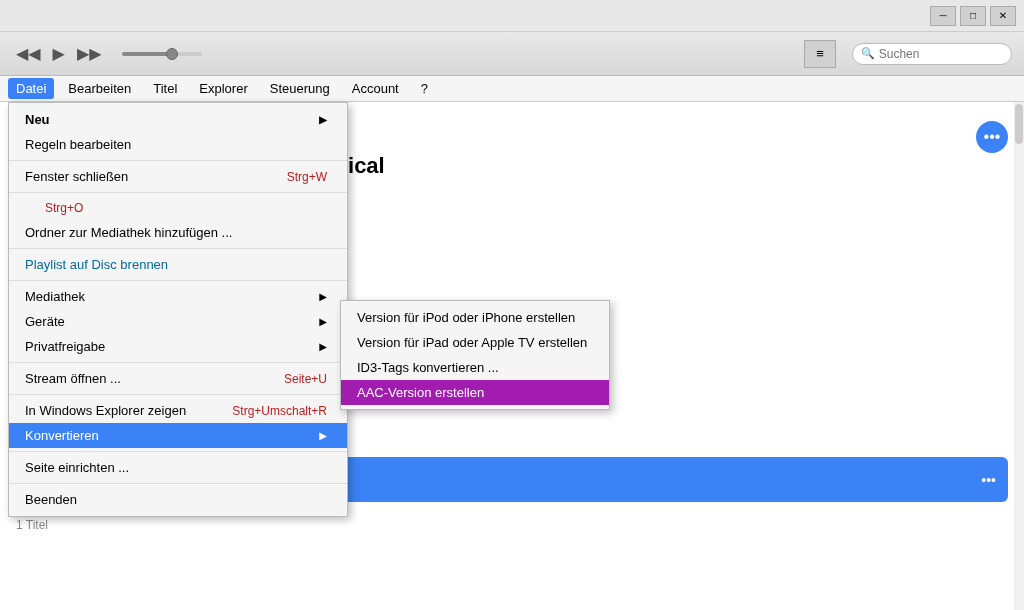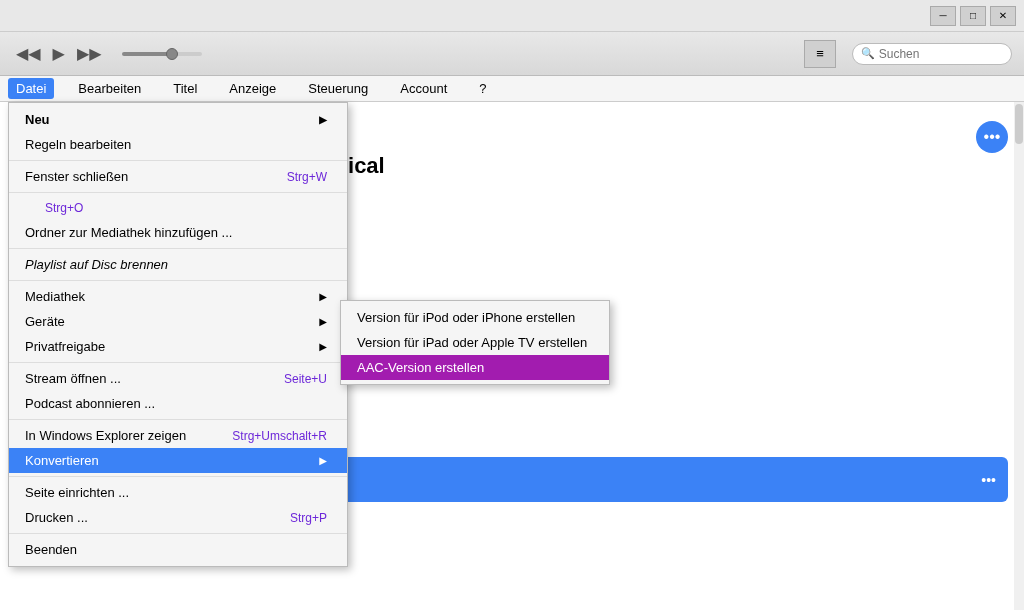--- a/index.html
+++ b/index.html
@@ -120,21 +120,21 @@
     }
 
     
     .menu-bar {
       height: 26px;
       background: #f5f5f5;
       border-bottom: 1px solid #ccc;
       display: flex;
       align-items: center;
       padding: 0 8px;
-      gap: 16px;
+      gap: 6px;
     }
     .menu-item {
       padding: 3px 8px;
       cursor: pointer;
       border-radius: 3px;
       font-size: 13px;
     }
     .menu-item.active {
       background: #3b82f6;
       color: white;
@@ -166,31 +166,30 @@
       align-items: center;
       justify-content: space-between;
       font-size: 13px;
       position: relative;
     }
     .dropdown-item:hover, .dropdown-item.active {
       background: #3b82f6;
       color: white;
     }
     .dropdown-item.disabled {
-      color: #000000;
+      color: #0369a1;
       cursor: default;
-      font-style: italic;
     }
     .dropdown-separator {
       height: 1px;
       background: #ddd;
       margin: 3px 0;
     }
     .dropdown-shortcut {
-      color: #6d28d9;
+      color: #b91c1c;
       font-size: 12px;
       margin-left: 20px;
     }
     .dropdown-arrow {
       font-size: 10px;
     }
     .bold-item {
       font-weight: bold;
     }
 
@@ -390,21 +389,21 @@
   <div class="search-box">
     <span class="search-icon-svg">🔍</span>
     <input type="text" placeholder="Suchen" style="">
   </div>
 </div>
 
 <div class="menu-bar">
   <div class="menu-item active">Datei</div>
   <div class="menu-item">Bearbeiten</div>
   <div class="menu-item">Titel</div>
-  <div class="menu-item">Anzeige</div>
+  <div class="menu-item">Explorer</div>
   <div class="menu-item">Steuerung</div>
   <div class="menu-item">Account</div>
   <div class="menu-item">?</div>
 </div>
 
 <div class="main-container">
 
   <div class="dropdown-menu">
 
     <div class="dropdown-item bold-item">
@@ -456,65 +455,61 @@
       <span class="dropdown-arrow">▶</span>
     </div>
 
     <div class="dropdown-separator"></div>
 
     <div class="dropdown-item">
       <span>Stream öffnen ...</span>
       <span class="dropdown-shortcut">Seite+U</span>
     </div>
 
-    <div class="dropdown-item">
-      <span>Podcast abonnieren ...</span>
-    </div>
 
     <div class="dropdown-separator"></div>
 
     <div class="dropdown-item">
       <span>In Windows Explorer zeigen</span>
       <span class="dropdown-shortcut">Strg+Umschalt+R</span>
     </div>
 
     <div class="dropdown-item active">
       <span>Konvertieren</span>
       <span class="dropdown-arrow">▶</span>
     </div>
 
     <div class="dropdown-separator"></div>
 
     <div class="dropdown-item">
       <span>Seite einrichten ...</span>
     </div>
 
-    <div class="dropdown-item">
-      <span>Drucken ...</span>
-      <span class="dropdown-shortcut">Strg+P</span>
-    </div>
 
     <div class="dropdown-separator"></div>
 
     <div class="dropdown-item">
       <span>Beenden</span>
     </div>
 
   </div>
 
   <div class="submenu">
 
     <div class="submenu-item">
       <span>Version für iPod oder iPhone erstellen</span>
     </div>
 
     <div class="submenu-item">
       <span>Version für iPad oder Apple TV erstellen</span>
     </div>
 
+    <div class="submenu-item">
+      <span>ID3-Tags konvertieren ...</span>
+    </div>
 
     <div class="submenu-item highlighted">
       <span>AAC-Version erstellen</span>
     </div>
 
   </div>
 
   <div class="content-area">
 
     <div class="nav-tabs">

